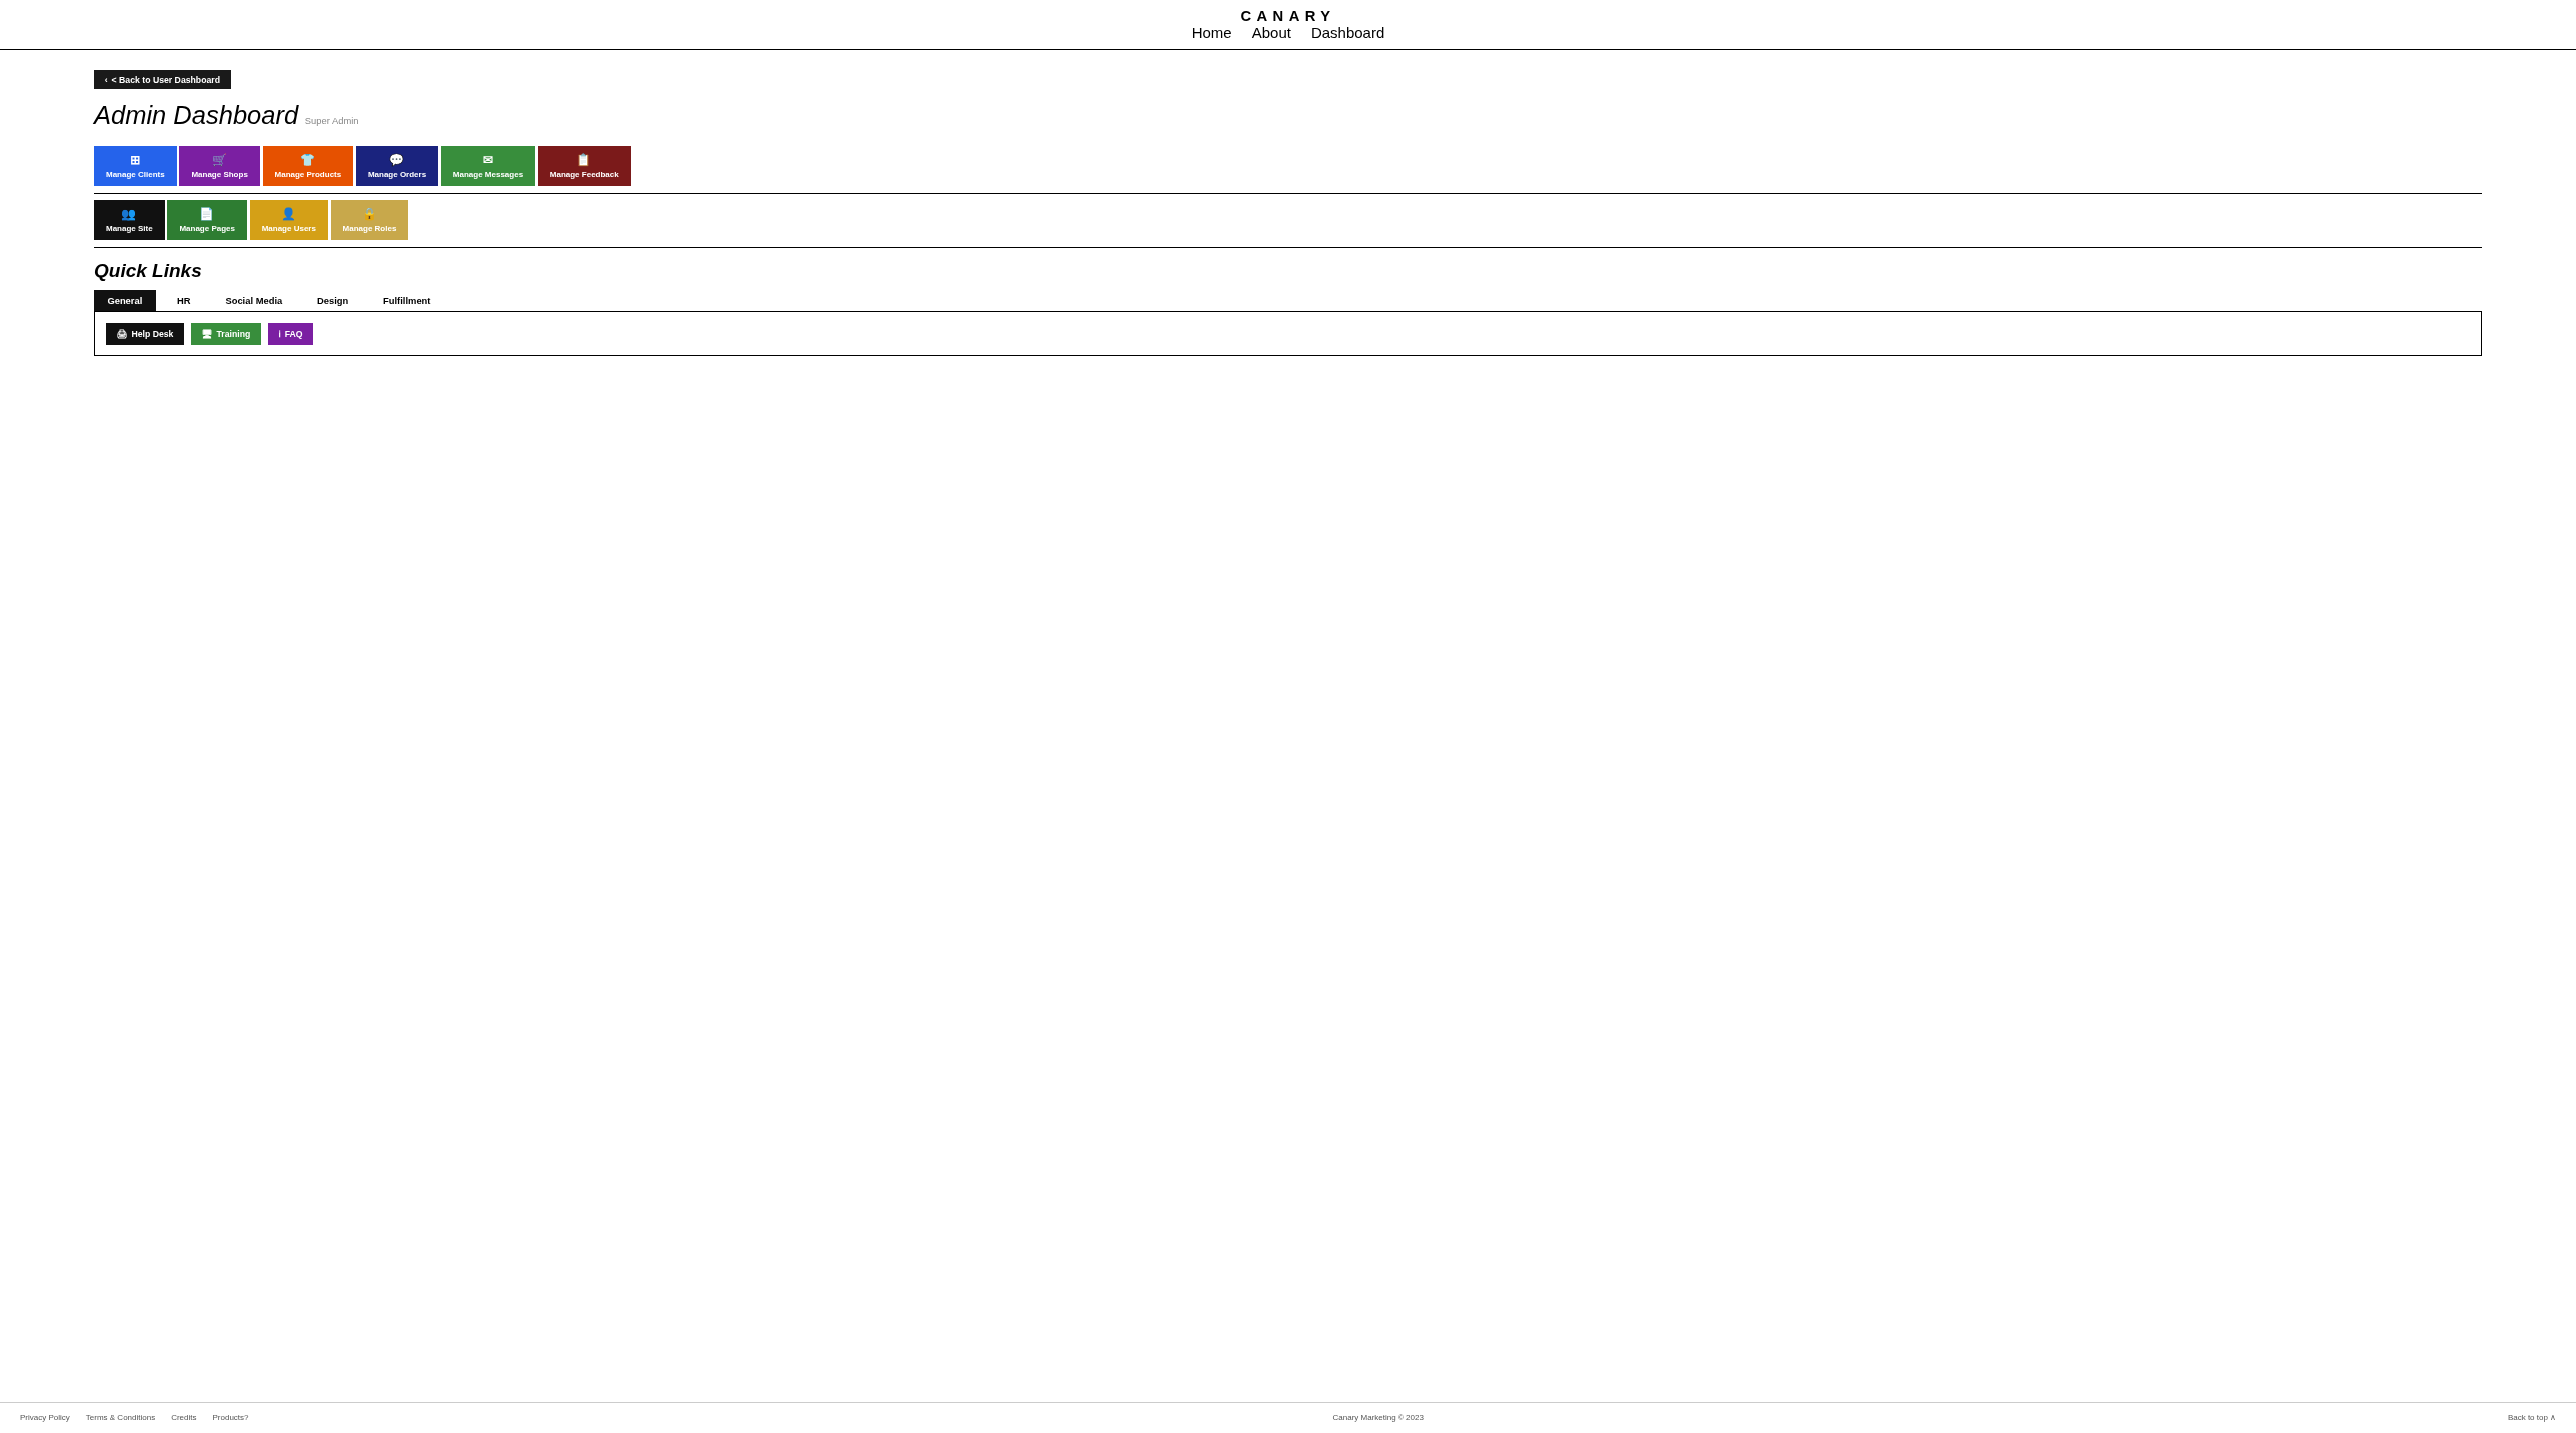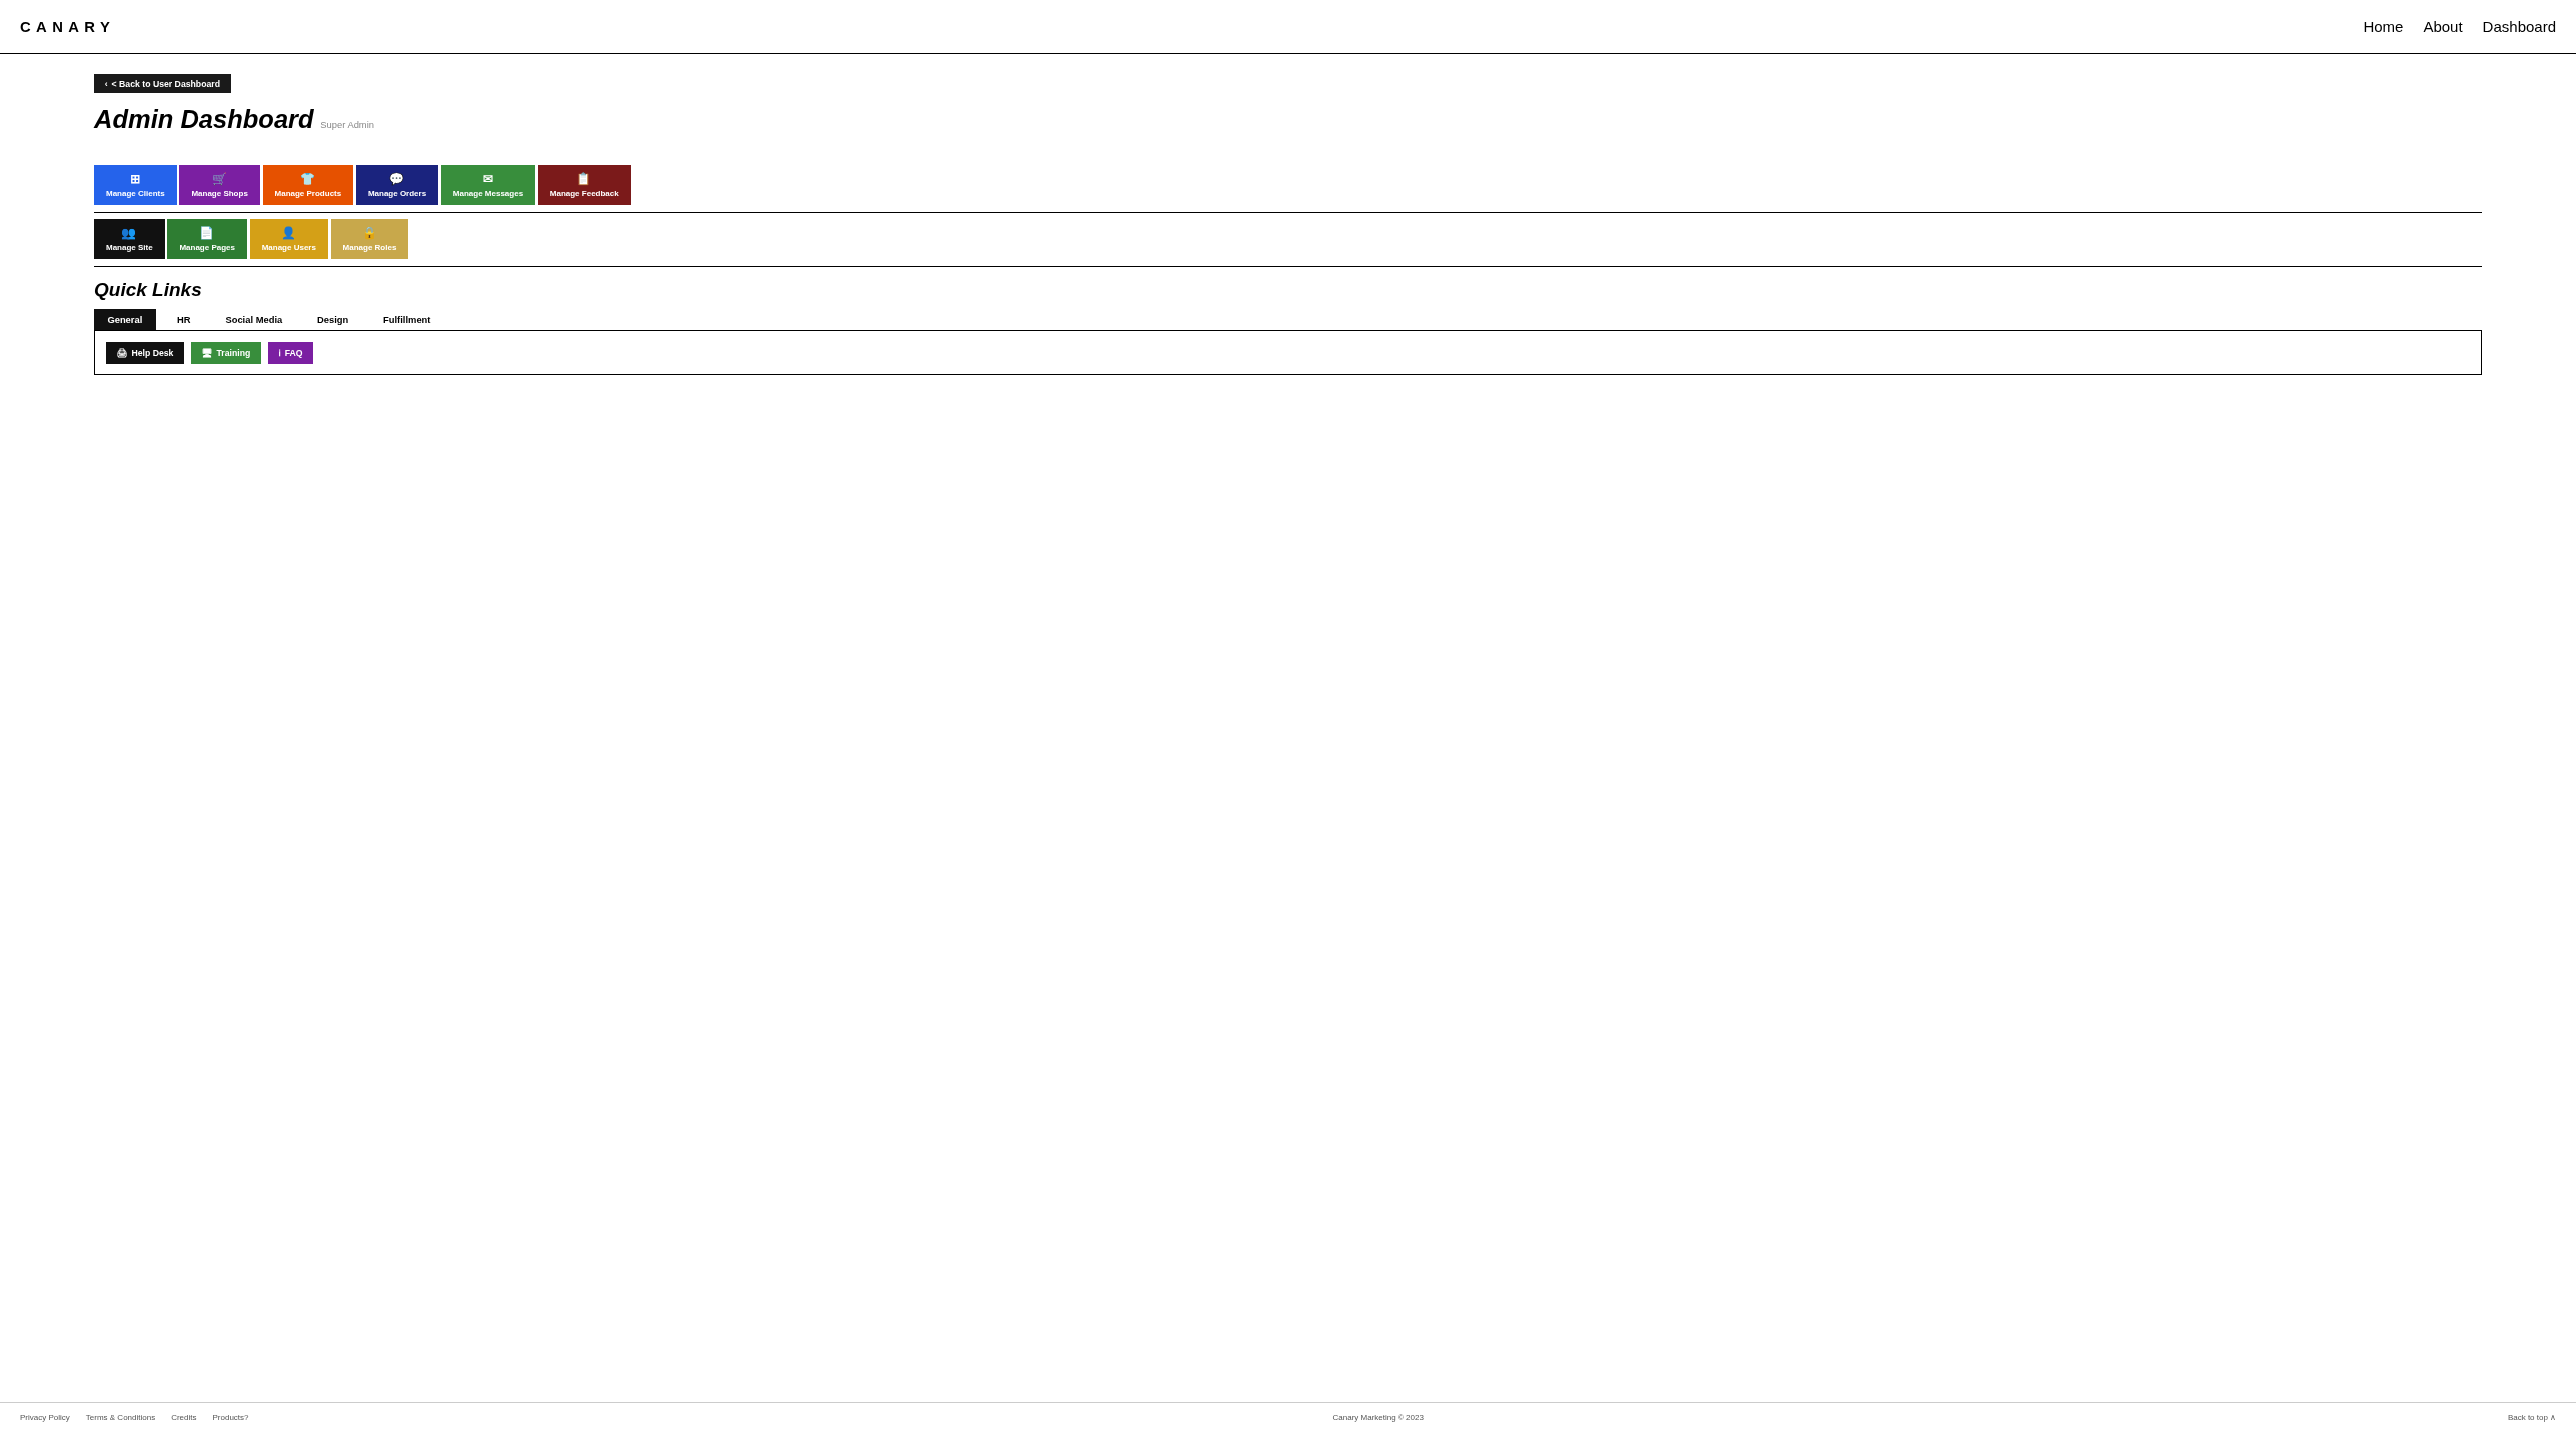--- a/index.html
+++ b/index.html
@@ -2,23 +2,23 @@
 <html style="font-size:10.7px"><head>
   <meta charset="utf-8">
   <style>
     * { box-sizing: border-box; margin: 0; padding: 0; }
     body { font-family: Arial, sans-serif; background: #fff; color: #000; min-height: 100vh; display: flex; flex-direction: column; }
 
     
     nav {
       display: flex;
       align-items: center;
-      justify-content: space-between;
-      padding: 18px 20px;
+      padding: 8px 20px;
       border-bottom: 1.3px solid #000;
+      flex-direction: column;
     }
     .nav-logo {
       font-size: 14.8px;
       font-weight: 900;
       letter-spacing: 5.4px;
       text-transform: uppercase;
     }
     .nav-links { display: flex; gap: 20px; }
     .nav-links a {
       text-decoration: none;
@@ -42,23 +42,23 @@
       font-size: 8.7px;
       font-weight: 600;
       cursor: pointer;
       margin-bottom: 12px;
     }
     .back-btn .chevron { font-size: 8.7px; }
 
     
     .page-title {
       font-size: 25.5px;
-      font-weight: 700;
+      font-weight: 400;
       font-style: italic;
-      margin-bottom: 20px;
+      margin-bottom: 5px;
     }
     .page-title-role {
       font-size: 9.4px;
       color: #888;
       margin-left: 6.7px;
       font-style: normal;
       font-weight: normal;
     }
     .title-row { display: flex; align-items: baseline; margin-bottom: 10.7px; }
 

